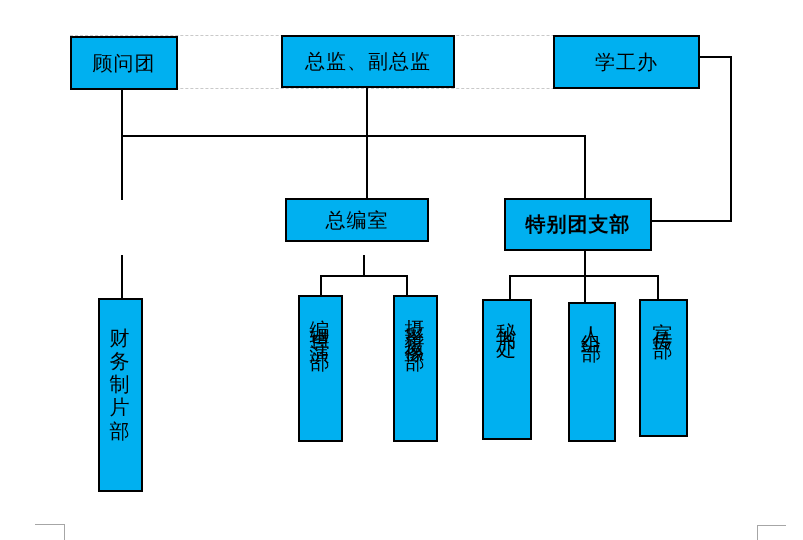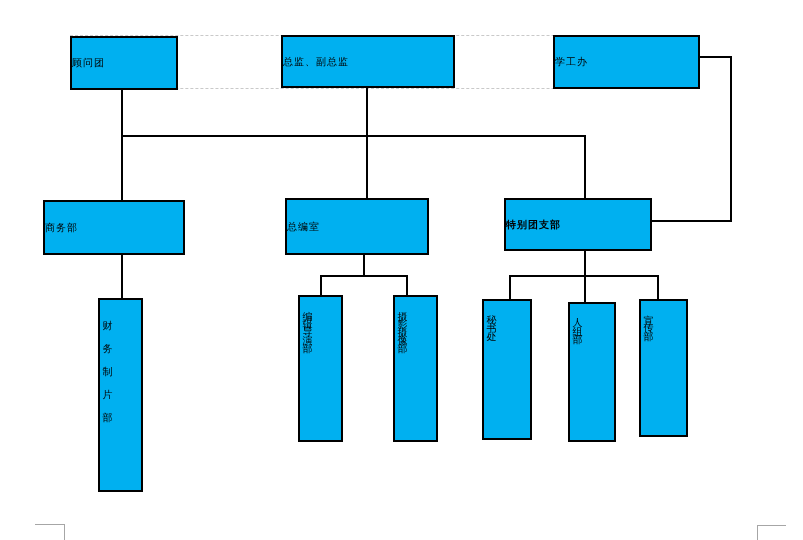--- a/index.html
+++ b/index.html
@@ -13,22 +13,22 @@
     overflow: hidden;
   }
   
   .node {
     position: absolute;
     background: var(--fill, #00b0f0);
     border: 2px solid var(--stroke, #000);
     box-sizing: border-box;
     display: flex;
     align-items: center;
-    justify-content: flex-start;
-    font-size: 10px;
+    justify-content: center;
+    font-size: 20px;
     letter-spacing: 1px;
     z-index: 2;
   }
   .node.vert {
     align-items: flex-start;
   }
   .node.vert .vlabel {
     writing-mode: vertical-rl;
     text-orientation: upright;
     letter-spacing: 8px;
@@ -69,21 +69,21 @@
   .margin-mark.br {
     left: 757px; top: 525px; width: 29px; height: 15px;
     border-top: 1px solid var(--mark, #a6a6a6);
     border-left: 1px solid var(--mark, #a6a6a6);
   }
   
   #n-advisory   { left:70px;  top:36px;  width:108px; height:54px; }
   #n-directors  { left:281px; top:35px;  width:174px; height:53px; }
   #n-student    { left:553px; top:35px;  width:147px; height:54px; }
   #n-business   { left:43px;  top:200px; width:142px; height:55px; }
-  #n-editorial  { left:285px; top:198px; width:144px; height:57px; }
+  #n-editorial  { left:285px; top:198px; width:144px; height:44px; }
   #n-special    { left:504px; top:198px; width:148px; height:53px;font-weight:bold; }
   #n-finance    { left:98px;  top:298px; width:45px;  height:194px; }
   #n-editing    { left:298px; top:295px; width:45px;  height:147px; }
   #n-photo      { left:393px; top:295px; width:45px;  height:147px; }
   #n-secretary  { left:482px; top:299px; width:50px;  height:141px; }
   #n-personnel  { left:568px; top:302px; width:48px;  height:140px; }
   #n-publicity  { left:639px; top:299px; width:49px;  height:138px; }
 </style>
 </head>
 <body>
@@ -96,23 +96,20 @@
   <div class="node" id="n-advisory">
     <span>顾问团</span>
   </div>
   <div class="node" id="n-directors">
     <span>总监、副总监</span>
   </div>
   <div class="node" id="n-student">
     <span>学工办</span>
   </div>
 
-  <div class="node" id="n-business">
-    <span>商务部</span>
-  </div>
   <div class="node" id="n-editorial">
     <span>总编室</span>
   </div>
   <div class="node" id="n-special">
     <span>特别团支部</span>
   </div>
 
   <div class="node vert spread" id="n-finance">
     <span class="vlabel">财务制片部</span>
   </div>

